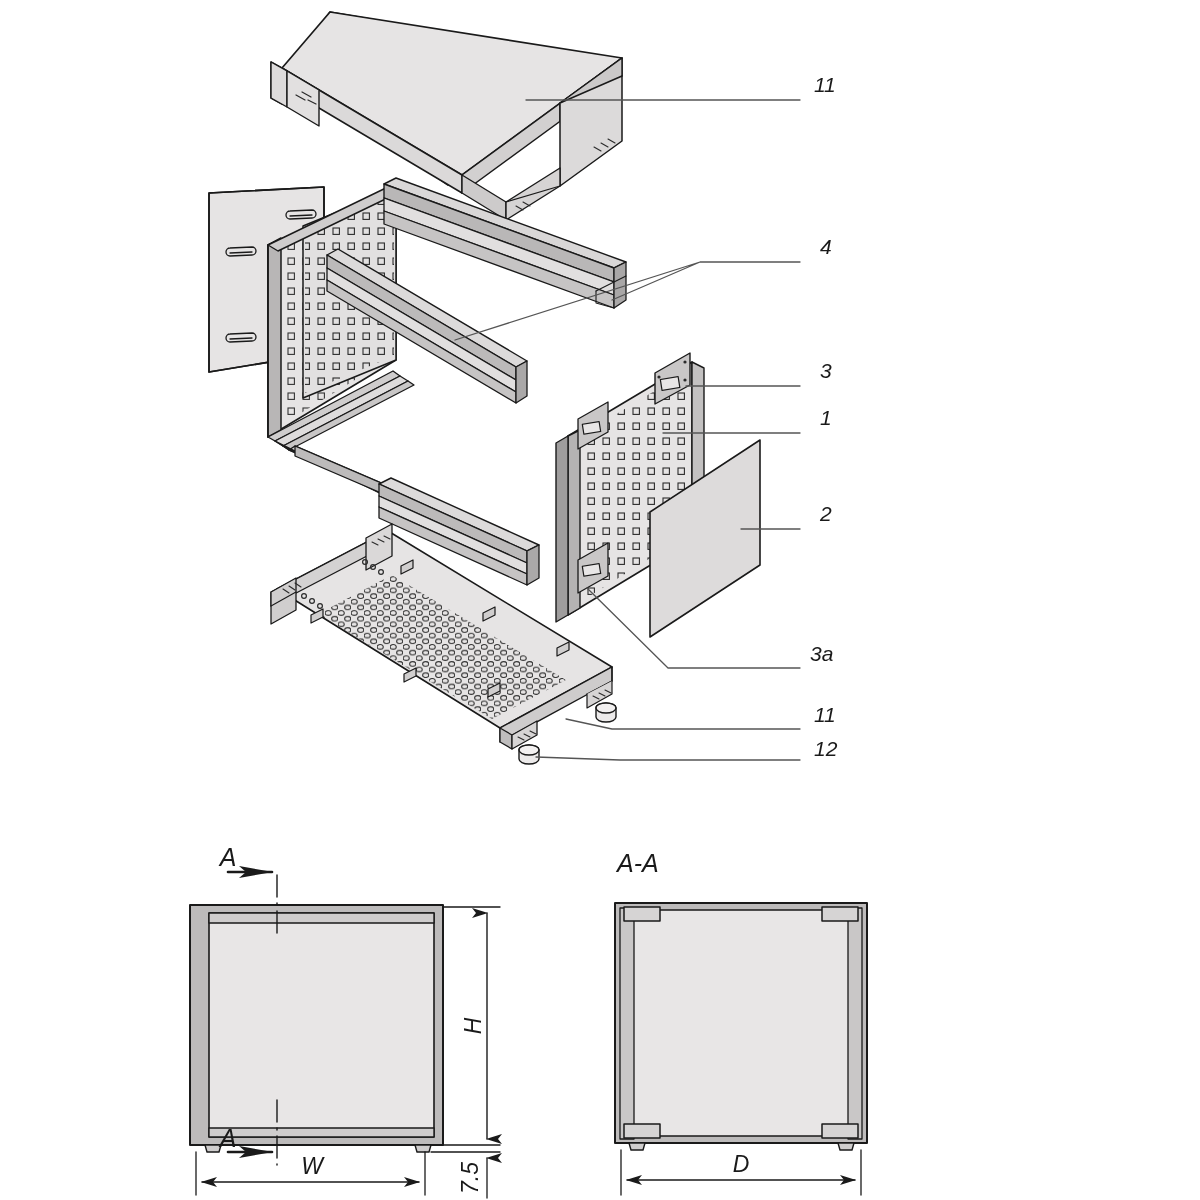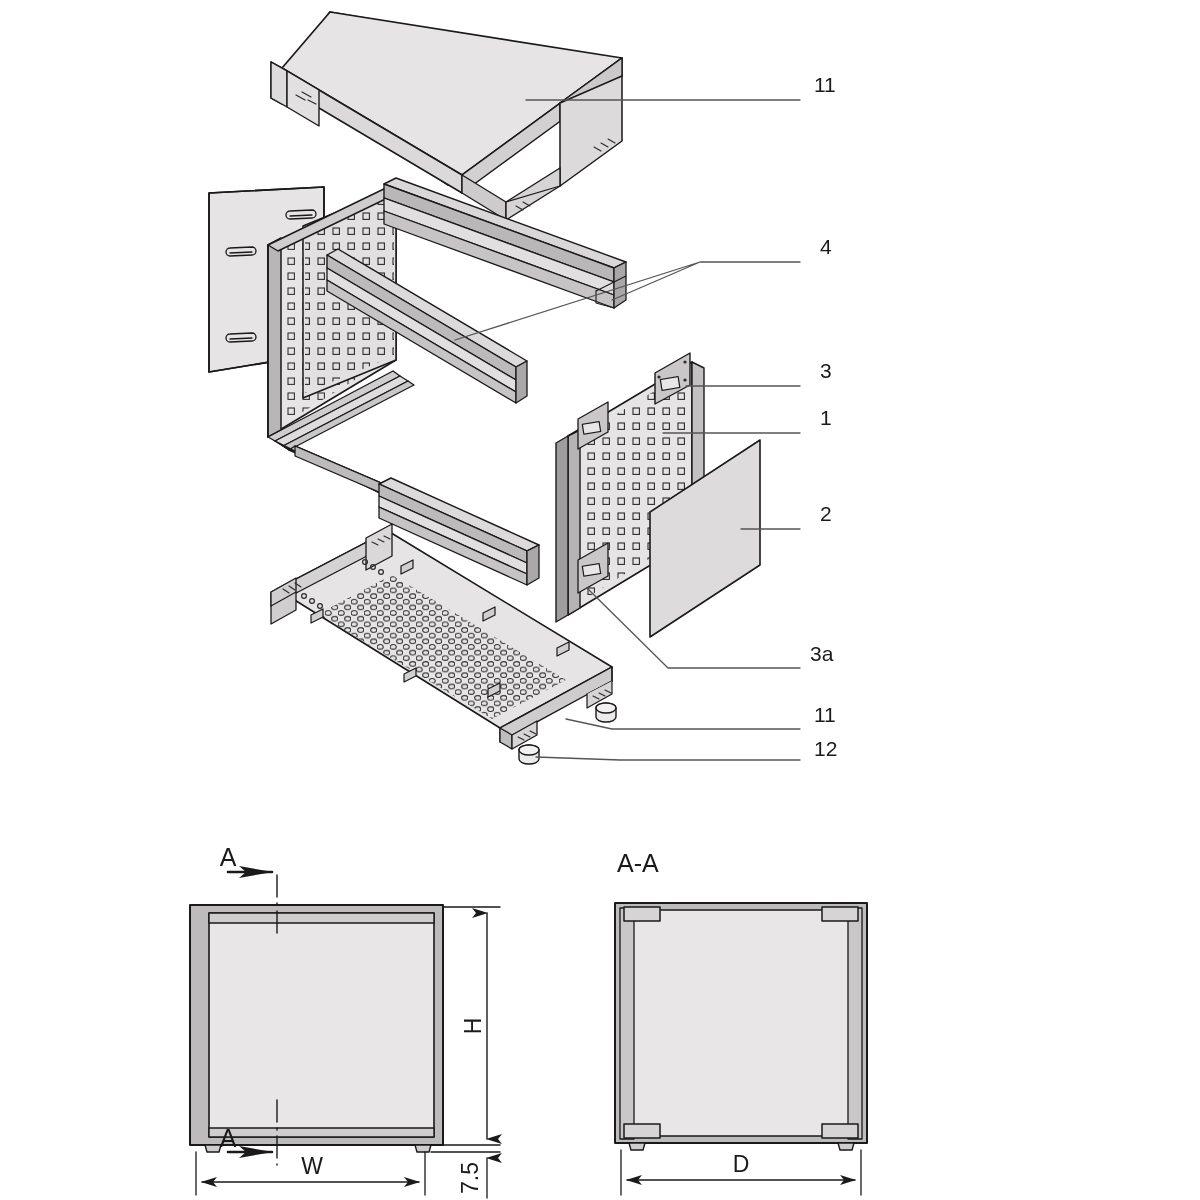--- a/index.html
+++ b/index.html
@@ -1,19 +1,19 @@
 <!DOCTYPE html>
 <html><head>
 <meta charset="utf-8">
 <title>Enclosure Exploded Assembly Drawing</title>
 <style>
   html,body{margin:0;padding:0;background:#ffffff;}
   body{width:1200px;height:1200px;position:relative;overflow:hidden;
        font-family:"Liberation Sans",sans-serif;color:#1a1a1a;}
-  #sheet{position:absolute;inset:0;}
+  #sheet{position:absolute;inset:0;font-style:italic;}
   svg{display:block;}
   .callout-label{font-family:"Liberation Sans",sans-serif;font-size:21px;fill:#1a1a1a;}
   .dim-label{font-family:"Liberation Sans",sans-serif;font-size:23px;fill:#1a1a1a;}
   .view-label{font-family:"Liberation Sans",sans-serif;font-size:25px;fill:#1a1a1a;}
 </style>
 </head>
 <body>
 
 <div id="sheet">
 <svg width="1200" height="1200" viewBox="0 0 1200 1200" xmlns="http://www.w3.org/2000/svg">

